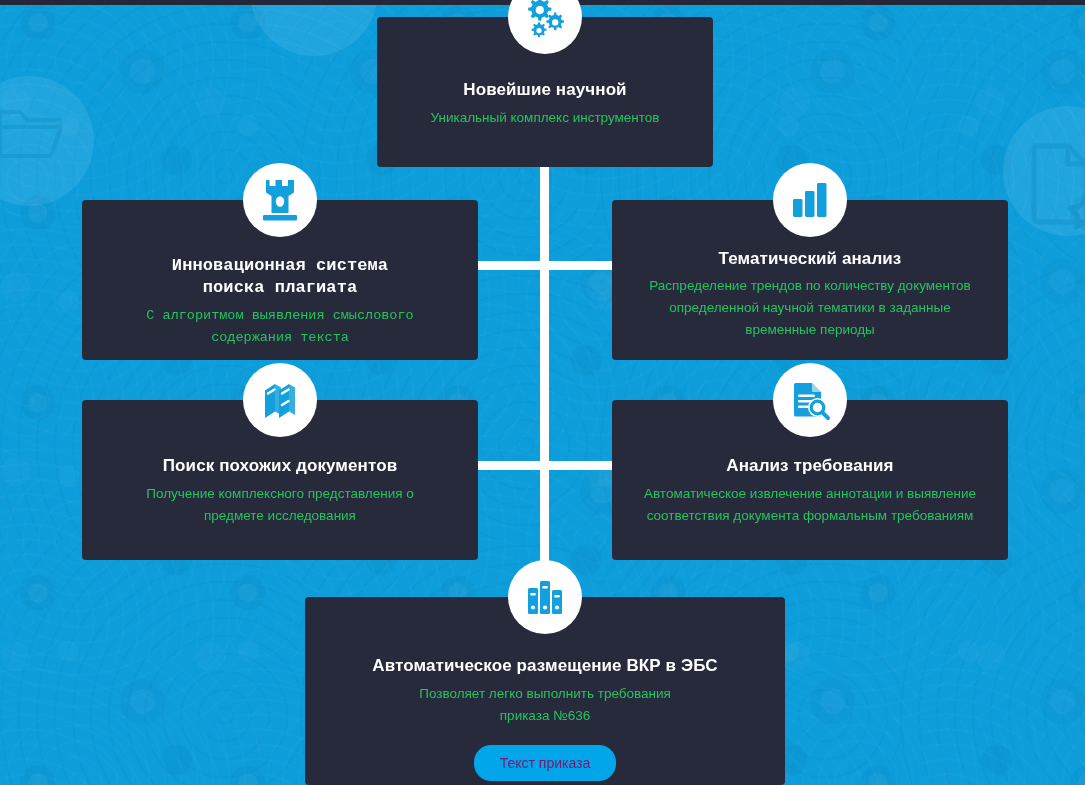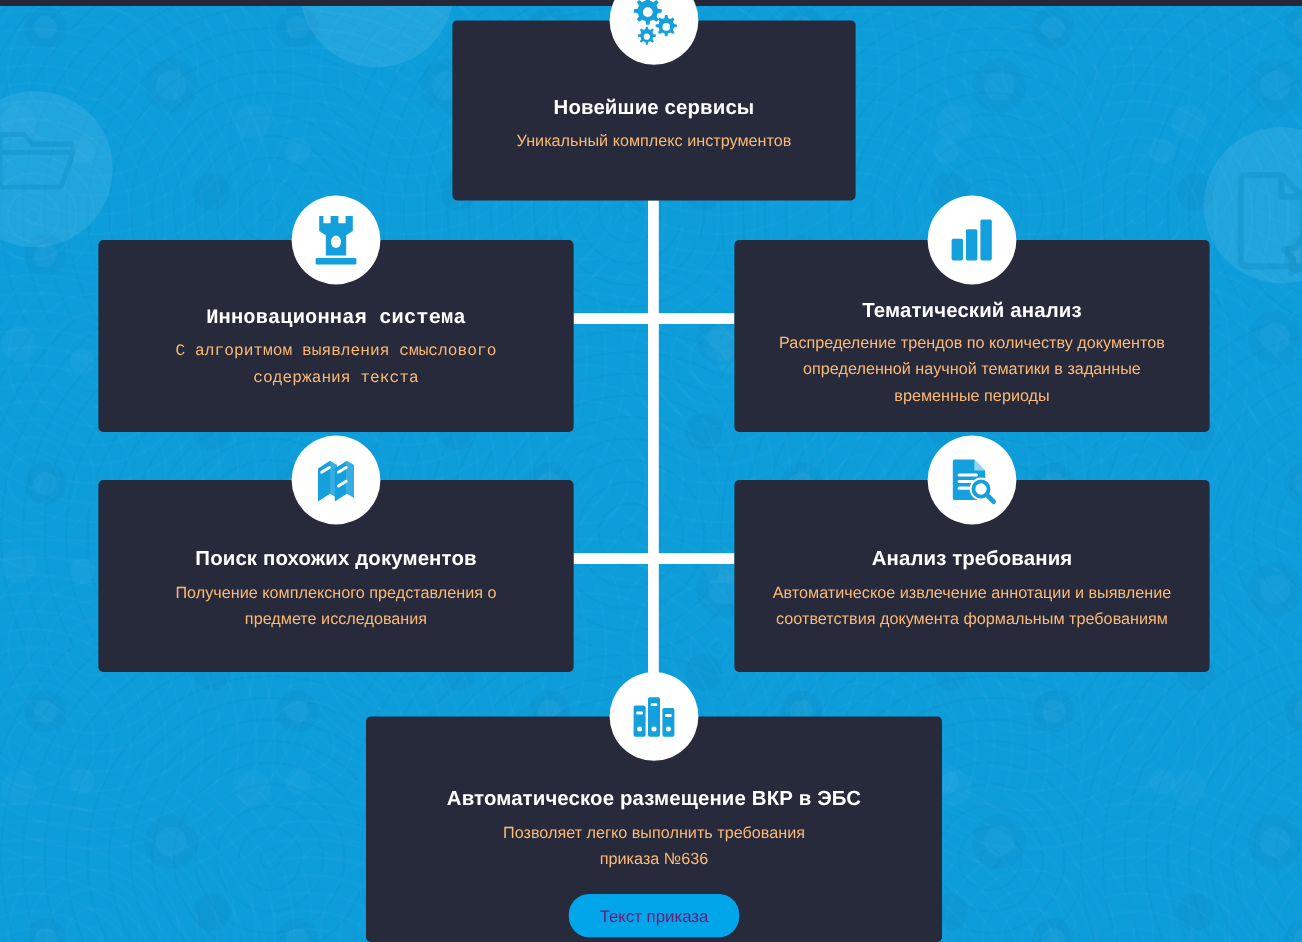--- a/index.html
+++ b/index.html
@@ -83,21 +83,21 @@
   .card-title {
     font-size: 17px;
     font-weight: bold;
     line-height: 22px;
     letter-spacing: .1px;
     color: #ffffff;
   }
   .card-desc {
     font-size: 13.5px;
     line-height: 22px;
-    color: #fdba74;
+    color: #22c55e;
     font-weight: 400;
     text-align: center;
   }
 
   
   .icon-badge {
     position: absolute;
     width: 74px;
     height: 74px;
     border-radius: 50%;
@@ -183,37 +183,38 @@
         <path d="M16.5 3.5 l2.6 0 0.6 3.2a9.4 9.4 0 0 1 2.6 1.1l2.7-1.8 1.9 1.9-1.8 2.7a9.4 9.4 0 0 1 1.1 2.6l3.2 0.6 0 2.6-3.2 0.6a9.4 9.4 0 0 1-1.1 2.6l1.8 2.7-1.9 1.9-2.7-1.8a9.4 9.4 0 0 1-2.6 1.1l-0.6 3.2-2.6 0-0.6-3.2a9.4 9.4 0 0 1-2.6-1.1l-2.7 1.8-1.9-1.9 1.8-2.7a9.4 9.4 0 0 1-1.1-2.6l-3.2-0.6 0-2.6 3.2-0.6a9.4 9.4 0 0 1 1.1-2.6l-1.8-2.7 1.9-1.9 2.7 1.8a9.4 9.4 0 0 1 2.6-1.1z"></path>
         <circle cx="17.8" cy="16.1" r="4.1" fill="#ffffff"></circle>
         <path d="M32.2 18.6 l2 0 0.45 2.45a7.2 7.2 0 0 1 2 0.85l2.05-1.4 1.45 1.45-1.4 2.05a7.2 7.2 0 0 1 0.85 2l2.45 0.45 0 2-2.45 0.45a7.2 7.2 0 0 1-0.85 2l1.4 2.05-1.45 1.45-2.05-1.4a7.2 7.2 0 0 1-2 0.85l-0.45 2.45-2 0-0.45-2.45a7.2 7.2 0 0 1-2-0.85l-2.05 1.4-1.45-1.45 1.4-2.05a7.2 7.2 0 0 1-0.85-2l-2.45-0.45 0-2 2.45-0.45a7.2 7.2 0 0 1 0.85-2l-1.4-2.05 1.45-1.45 2.05 1.4a7.2 7.2 0 0 1 2-0.85z"></path>
         <circle cx="33.2" cy="28.4" r="3.2" fill="#ffffff"></circle>
         <path d="M16.2 28.2 l1.7 0 0.38 2.1a6 6 0 0 1 1.7 0.72l1.75-1.2 1.2 1.2-1.2 1.75a6 6 0 0 1 0.72 1.7l2.1 0.38 0 1.7-2.1 0.38a6 6 0 0 1-0.72 1.7l1.2 1.75-1.2 1.2-1.75-1.2a6 6 0 0 1-1.7 0.72l-0.38 2.1-1.7 0-0.38-2.1a6 6 0 0 1-1.7-0.72l-1.75 1.2-1.2-1.2 1.2-1.75a6 6 0 0 1-0.72-1.7l-2.1-0.38 0-1.7 2.1-0.38a6 6 0 0 1 0.72-1.7l-1.2-1.75 1.2-1.2 1.75 1.2a6 6 0 0 1 1.7-0.72z"></path>
         <circle cx="17.05" cy="36.6" r="2.6" fill="#ffffff"></circle>
       </g>
     </svg>
   </div>
   <div class="card-body">
-    <div class="card-title">Новейшие сервисы</div>
+    <div class="card-title">Новейшие научной</div>
     <div class="card-desc" style="margin-top:6px;">Уникальный комплекс инструментов</div>
   </div>
 </div>
 
 <div class="card" id="card-left-1">
   <div class="icon-badge">
     <svg width="40" height="44" viewBox="0 0 40 44">
       <g fill="#14a0dc">
         <path d="M3 2 h6.5 v6 h6 V2 h6.5 v6 h6 V2 H34 v12.5 l-5.5 3.5 v17 H11.5 v-17 L6 14.5 V2 Z"></path>
         <rect x="3" y="37" width="34" height="5.5" rx="1.2"></rect>
         <ellipse cx="20" cy="23.5" rx="4.2" ry="5.2" fill="#ffffff"></ellipse>
       </g>
     </svg>
   </div>
   <div class="card-body">
     <div class="card-title">Инновационная система</div>
+    <div class="card-title">поиска плагиата</div>
     <div class="card-desc" style="margin-top:6px;">С алгоритмом выявления смыслового</div>
     <div class="card-desc">содержания текста</div>
   </div>
 </div>
 
 <div class="card" id="card-right-1">
   <div class="icon-badge">
     <svg width="40" height="40" viewBox="0 0 40 40">
       <g fill="#14a0dc">
         <rect x="3" y="19" width="9.5" height="18" rx="1.4"></rect>

